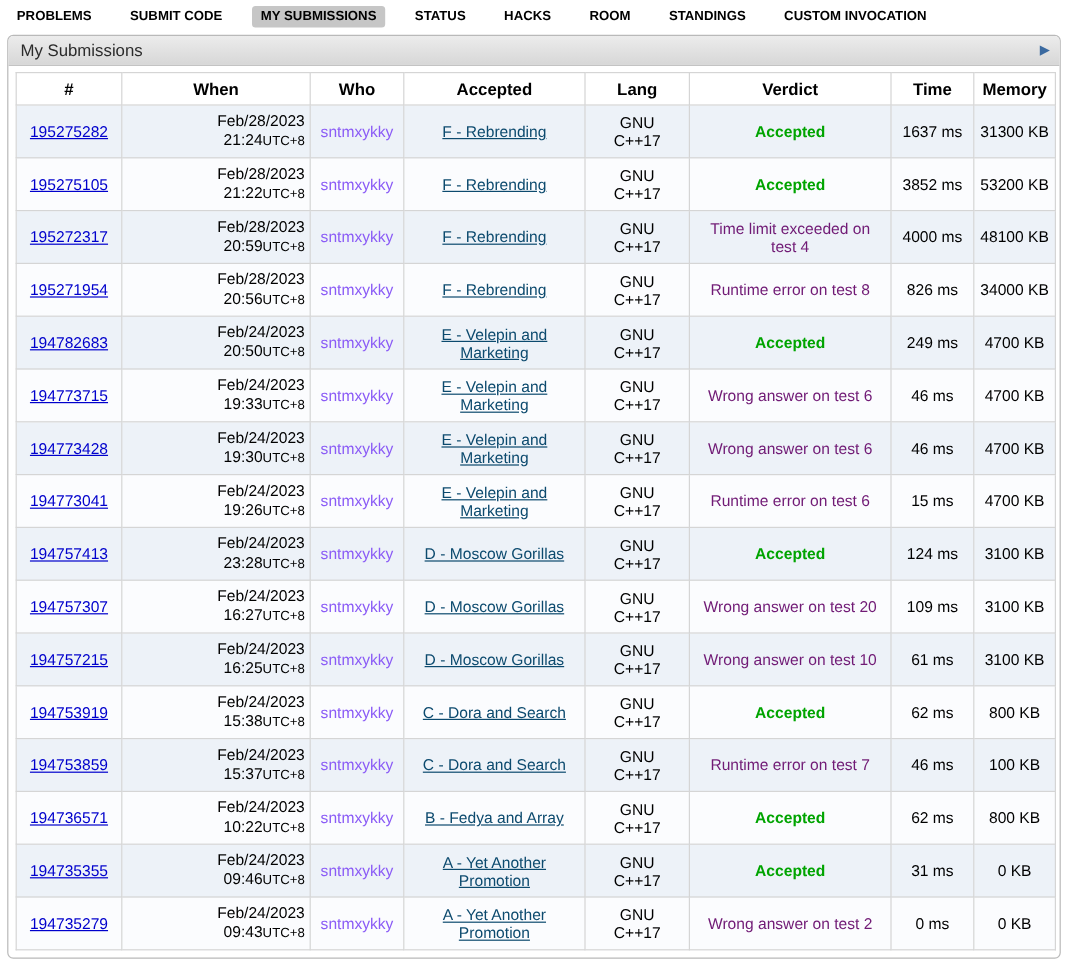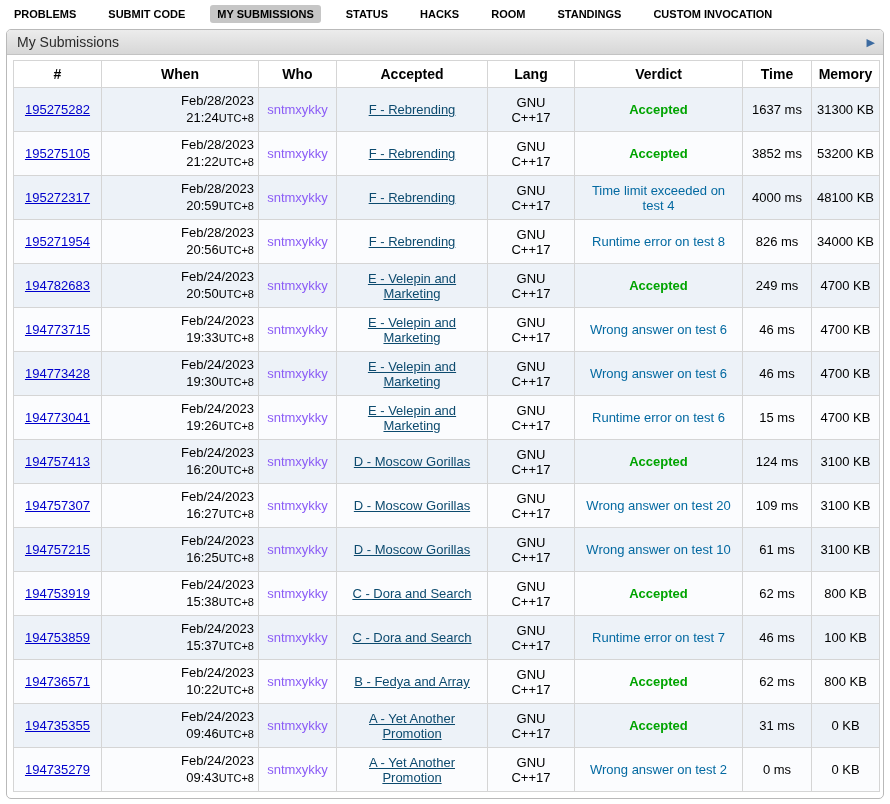--- a/index.html
+++ b/index.html
@@ -37,21 +37,21 @@
 
   a.id-link { color: #0000cc; cursor: pointer; }
   a.problem-link { color: #0c4a6e; text-decoration: underline; cursor: pointer; padding: 0 6px; display: inline-block; }
   a.user-link { color: #8b5cf6; text-decoration: none; cursor: pointer; }
 
   td.lang-cell { padding: 2px 16px; }
   td.when-cell { line-height: 1.25; text-align: right; }
   .tz { font-size: 11px; margin-top: 16px; }
 
   .verdict-accepted { color: #00a400; font-weight: bold; }
-  .verdict-rejected { color: #0369a1; }
+  .verdict-rejected { color: #701a75; }
   .verdict-cell { padding: 2px 10px; }
 </style>
 </head>
 <body>
 
 <nav class="topnav">
   <span class="nav-item">PROBLEMS</span>
   <span class="nav-item">SUBMIT CODE</span>
   <span class="nav-item active">MY SUBMISSIONS</span>
   <span class="nav-item">STATUS</span>
@@ -258,21 +258,21 @@
     </td>
     <td>15 ms</td>
     <td>4700 KB</td>
   </tr>
           <tr>
     <td>
       <a class="id-link" href="#">194757413</a>
     </td>
     <td class="when-cell">
       <div>Feb/24/2023</div>
-      <div><span>16:20</span><span class="tz">UTC+8</span></div>
+      <div><span>23:28</span><span class="tz">UTC+8</span></div>
     </td>
     <td>
       <a class="user-link" href="#">sntmxykky</a>
     </td>
     <td>
       <a class="problem-link" href="#">D - Moscow Gorillas</a>
     </td>
     <td class="lang-cell">GNU C++17</td>
     <td class="verdict-cell">
       <span class="verdict-accepted">Accepted</span>

